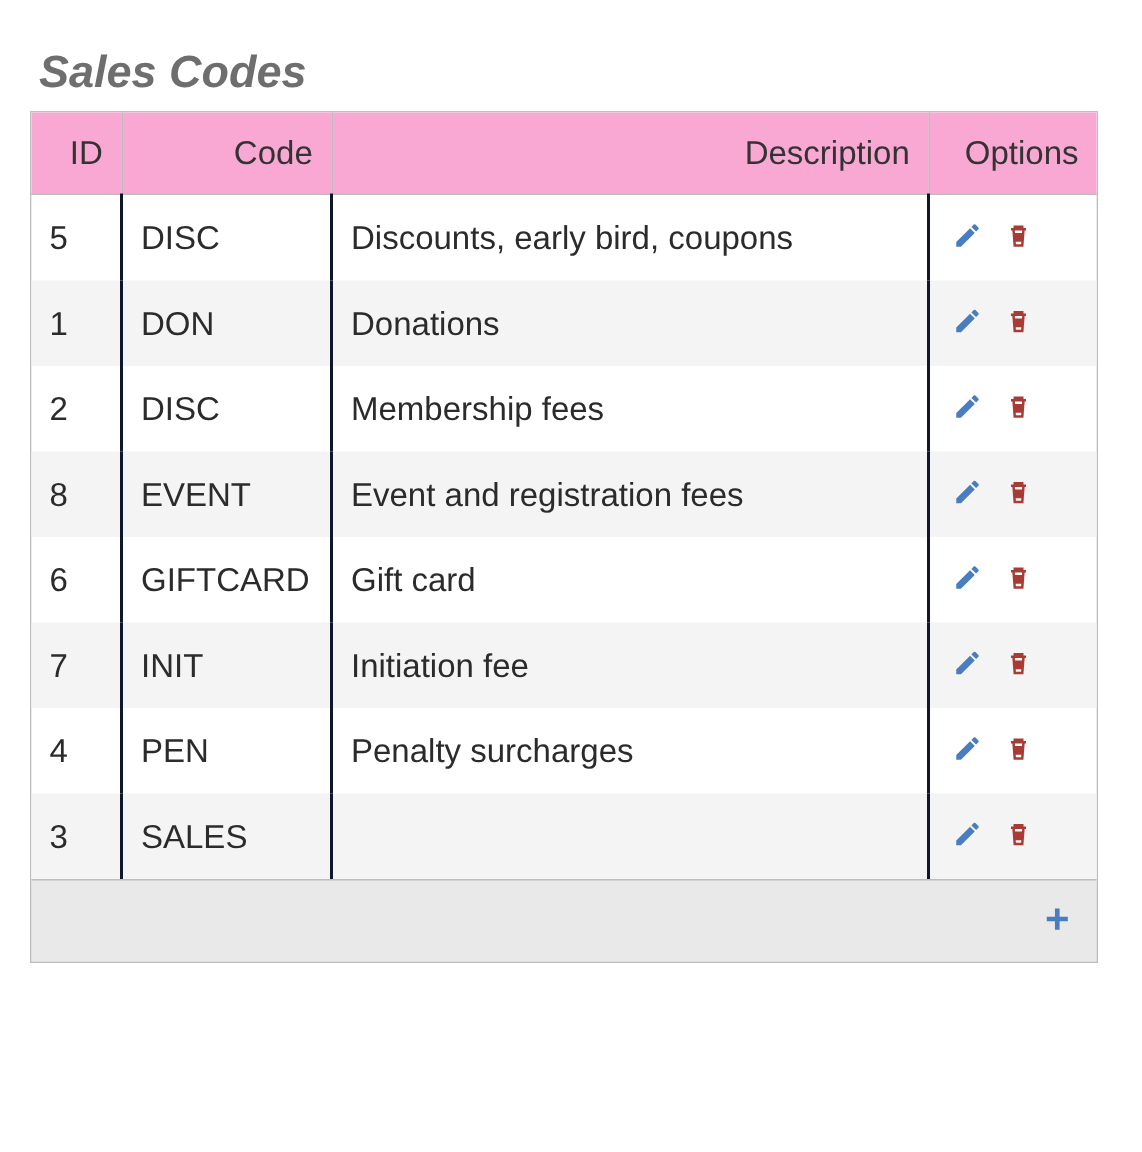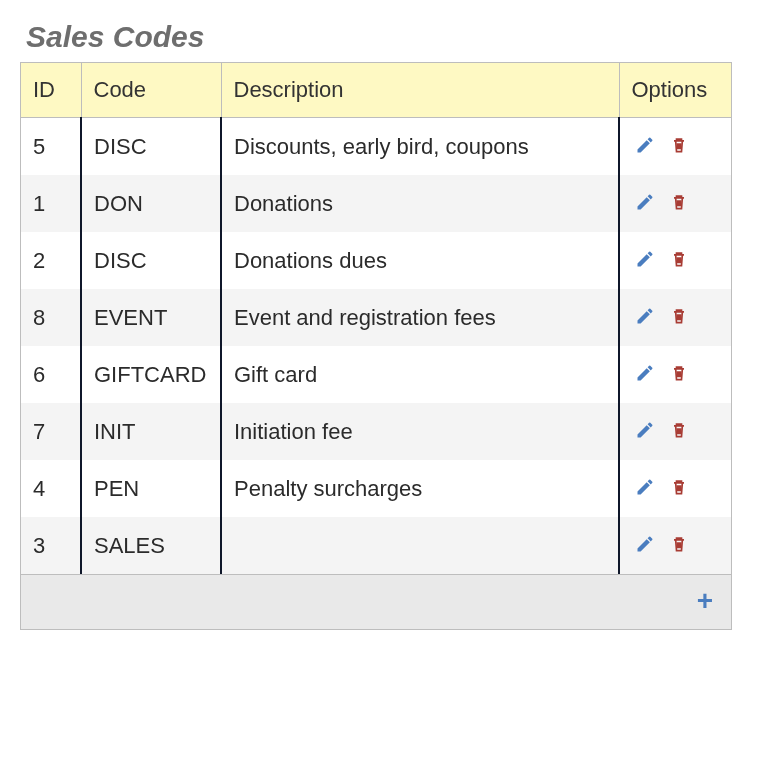--- a/index.html
+++ b/index.html
@@ -8,38 +8,38 @@
     padding: 20px;
     font-family: Helvetica, Arial, sans-serif;
     background: #fff;
     color: #333;
   }
   .heading {
     font-size: 30px;
     font-weight: bold;
     font-style: italic;
     color: #6e6e6e;
-    margin: 0 0 8px 6px;
+    margin: 12px 0 8px 6px;
   }
   .panel {
     width: 712px;
     border: 1px solid #bdbdbd;
     background: #e9e9e9;
   }
   table {
     width: 100%;
     border-collapse: collapse;
     background: #fff;
     font-size: 22px;
     color: #2b2b2b;
   }
   th {
-    background: #fef9c3;
+    background: #f9a8d4;
     font-weight: 400;
-    text-align: left;
+    text-align: right;
     padding: 14px 12px;
     border: 1px solid #bdbdbd;
     border-top: none;
     font-size: 22px;
     color: #333;
   }
   th:first-child { border-left: none; }
   th:last-child  { border-right: none; }
   td {
     padding: 14px 12px;
@@ -129,21 +129,21 @@
                 <svg width="20" height="20" viewBox="0 0 24 24">
                   <path fill="none" stroke="#a83c34" stroke-width="2" d="M6 7h12M9 7V5h6v2M8 7l1 13h6l1-13"></path>
                   <path stroke="#a83c34" stroke-width="2" d="M10 10v7M12 10v7M14 10v7"></path>
                 </svg>
               </span>
             </span></td>
         </tr>
         <tr>
           <td>2</td>
           <td>DISC</td>
-          <td>Donations dues</td>
+          <td>Membership fees</td>
           <td class="opts"><span class="icon-btn">
               <span>
                 <svg width="20" height="20" viewBox="0 0 24 24">
                   <path fill="#4a7dbf" d="M3 17.25V21h3.75L17.81 9.94l-3.75-3.75L3 17.25zM20.71 7.04a1 1 0 0 0 0-1.41l-2.34-2.34a1 1 0 0 0-1.41 0l-1.83 1.83 3.75 3.75 1.83-1.83z"></path>
                 </svg>
               </span>
             </span><span class="icon-btn">
               <span>
                 <svg width="20" height="20" viewBox="0 0 24 24">
                   <path fill="none" stroke="#a83c34" stroke-width="2" d="M6 7h12M9 7V5h6v2M8 7l1 13h6l1-13"></path>

